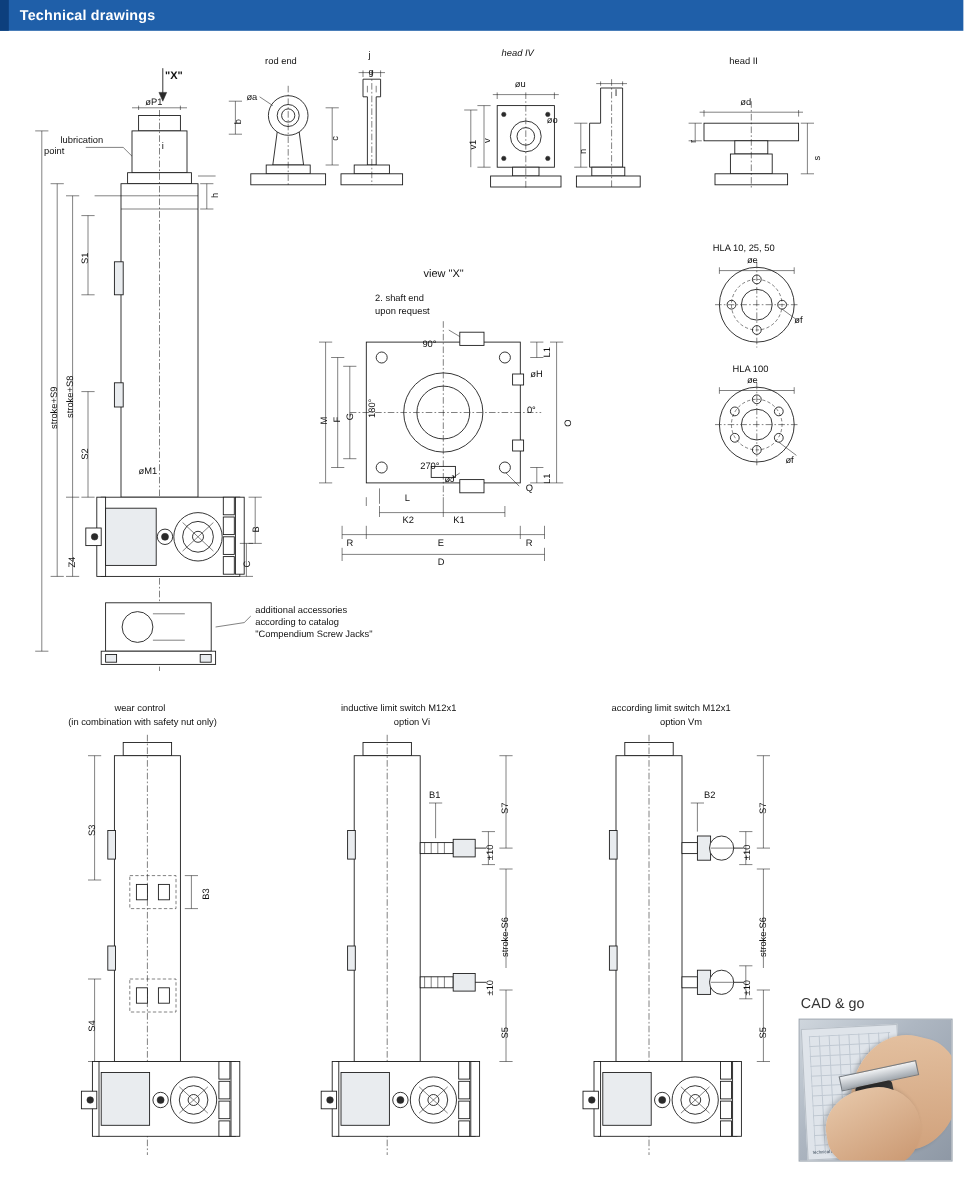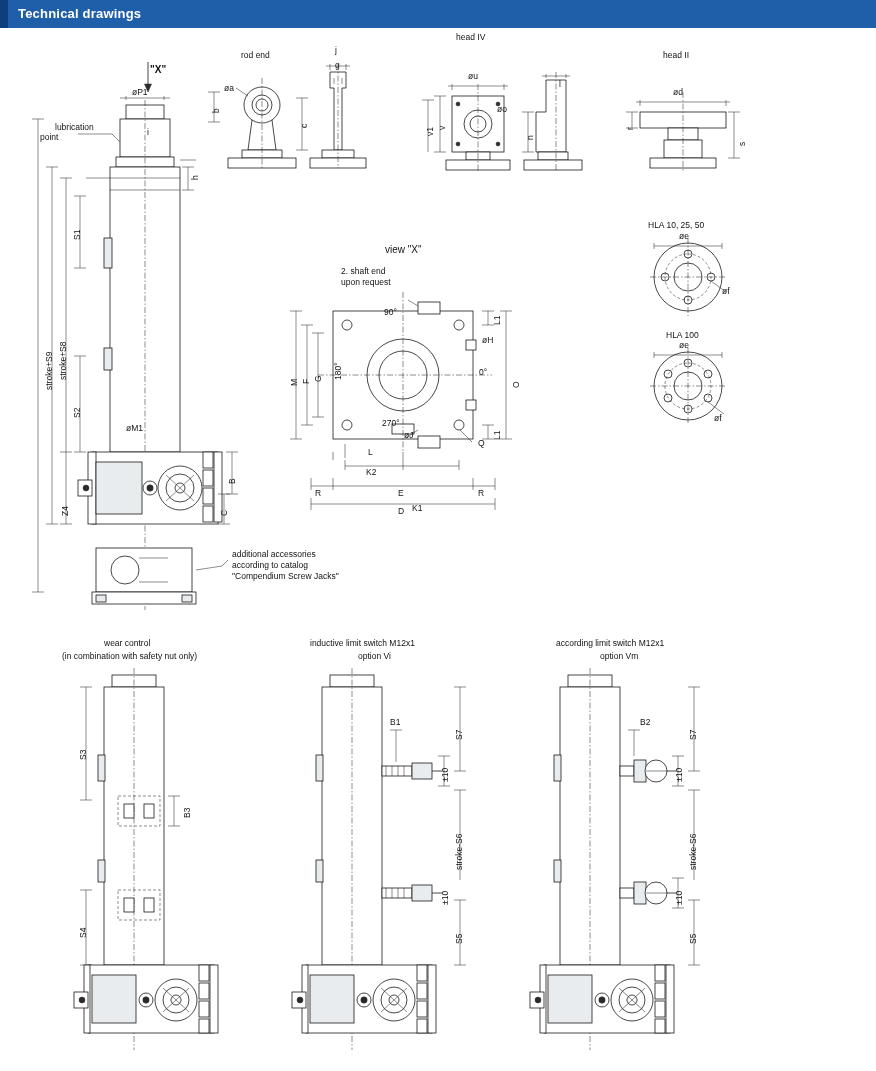--- a/index.html
+++ b/index.html
@@ -435,21 +435,21 @@
   <div class="lbl" style="left:232px;top:561px;">according to catalog</div>
   <div class="lbl" style="left:232px;top:572px;">"Compendium Screw Jacks"</div>
 
   <div class="lbl" style="left:241px;top:51px;">rod end</div>
   <div class="lbl" style="left:224px;top:84px;">øa</div>
   <div class="vlbl" style="left:211px;top:113px;">b</div>
   <div class="lbl" style="left:335px;top:46px;">j</div>
   <div class="lbl" style="left:335px;top:61px;">g</div>
   <div class="vlbl" style="left:299px;top:128px;">c</div>
 
-  <div class="lbl" style="left:456px;top:33px;">head IV</div>
+  <div class="lbl" style="left:456px;top:44px;font-style:italic;">head IV</div>
   <div class="lbl" style="left:468px;top:72px;">øu</div>
   <div class="lbl" style="left:497px;top:105px;text-align:center;">øo</div>
   <div class="vlbl" style="left:425px;top:136px;">v1</div>
   <div class="vlbl" style="left:437px;top:130px;">v</div>
   <div class="lbl" style="left:559px;top:80px;">l</div>
   <div class="vlbl" style="left:525px;top:140px;">n</div>
 
   <div class="lbl" style="left:663px;top:51px;">head II</div>
   <div class="lbl" style="left:673px;top:88px;">ød</div>
   <div class="vlbl" style="left:625px;top:130px;">r</div>
@@ -473,21 +473,21 @@
   <div class="vlbl" style="left:492px;top:440px;">L1</div>
   <div class="lbl" style="left:482px;top:336px;">øH</div>
   <div class="vlbl" style="left:511px;top:388px;">O</div>
   <div class="vlbl" style="left:289px;top:386px;">M</div>
   <div class="vlbl" style="left:301px;top:384px;">F</div>
   <div class="vlbl" style="left:313px;top:382px;">G</div>
   <div class="lbl" style="left:404px;top:431px;">øJ</div>
   <div class="lbl" style="left:478px;top:439px;">Q</div>
   <div class="lbl" style="left:368px;top:448px;">L</div>
   <div class="lbl" style="left:366px;top:468px;">K2</div>
-  <div class="lbl" style="left:412px;top:468px;margin-top:36px;">K1</div>
+  <div class="lbl" style="left:412px;top:468px;">K1</div>
   <div class="lbl" style="left:315px;top:489px;">R</div>
   <div class="lbl" style="left:478px;top:489px;">R</div>
   <div class="lbl" style="left:398px;top:489px;">E</div>
   <div class="lbl" style="left:398px;top:507px;">D</div>
 
   <div class="lbl" style="left:104px;top:639px;">wear control</div>
   <div class="lbl" style="left:62px;top:652px;">(in combination with safety nut only)</div>
   <div class="vlbl" style="left:78px;top:760px;">S3</div>
   <div class="vlbl" style="left:78px;top:938px;">S4</div>
   <div class="vlbl" style="left:182px;top:818px;">B3</div>
@@ -503,14 +503,27 @@
 
   <div class="lbl" style="left:556px;top:639px;">according limit switch M12x1</div>
   <div class="lbl" style="left:600px;top:652px;">option Vm</div>
   <div class="lbl" style="left:628px;top:718px;padding-left:12px;">B2</div>
   <div class="vlbl" style="left:688px;top:740px;">S7</div>
   <div class="vlbl" style="left:688px;top:870px;">stroke-S6</div>
   <div class="vlbl" style="left:688px;top:944px;">S5</div>
   <div class="vlbl" style="left:674px;top:782px;">±10</div>
   <div class="vlbl" style="left:674px;top:905px;">±10</div>
 
+  <div class="cadgo">
+    <div class="cadgo-label">CAD &amp; go</div>
+    <div class="cadgo-photo">
+      <div class="ph-paper">
+        <div class="ph-grid"></div>
+        <div class="ph-cap">technical drawings – measuring</div>
+      </div>
+      <div class="ph-hand"></div>
+      <div class="ph-tool"></div>
+      <div class="ph-tool2"></div>
+      <div class="ph-hand2"></div>
+    </div>
+  </div>
 
 </div>
 
 </body></html>

